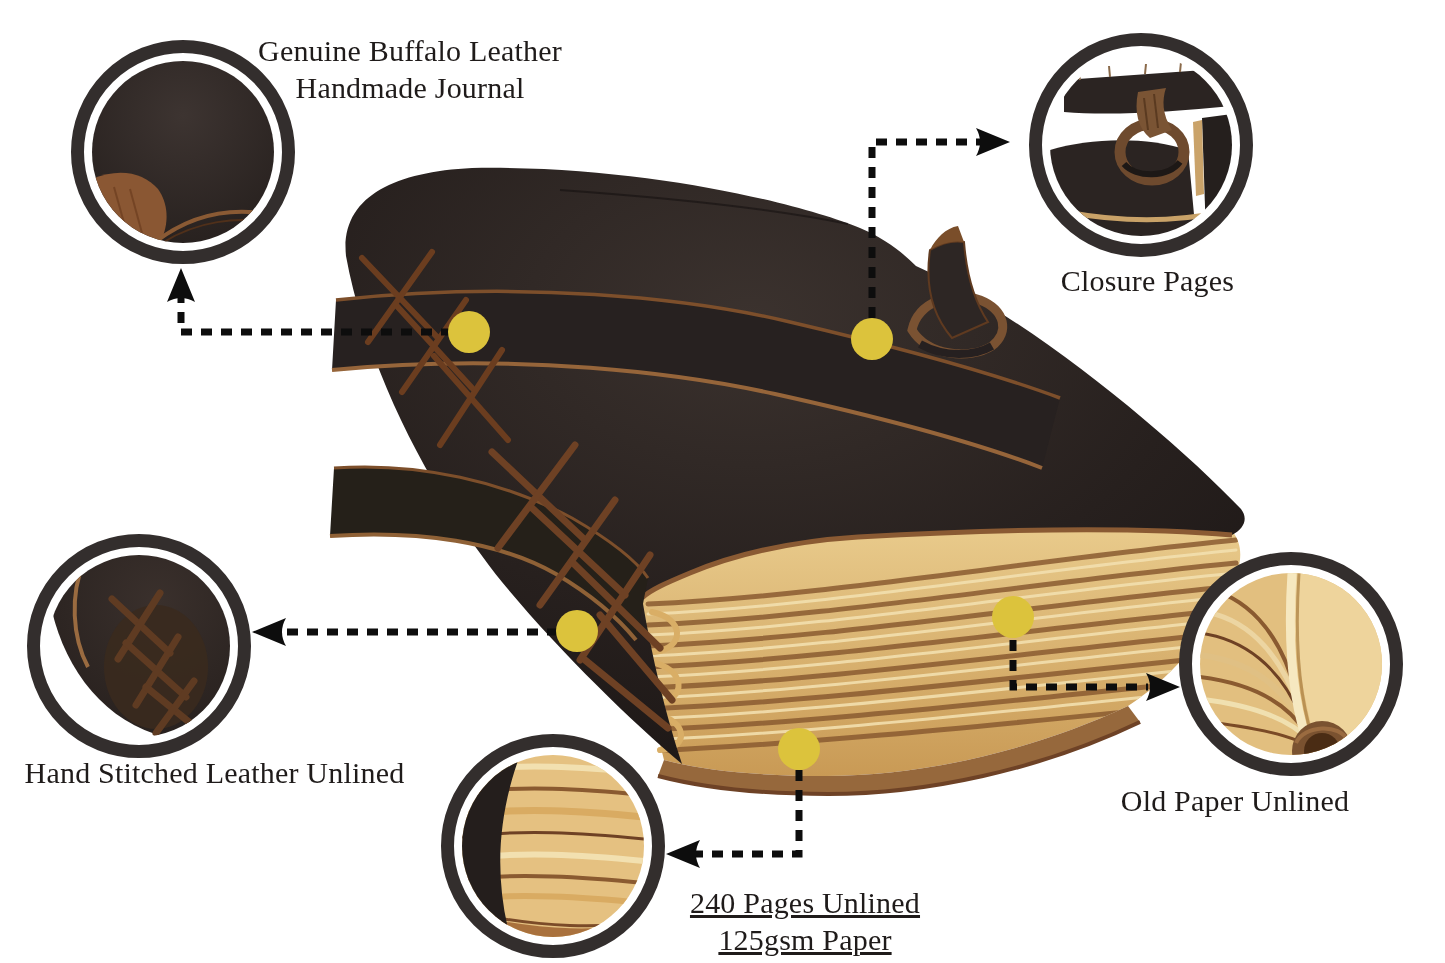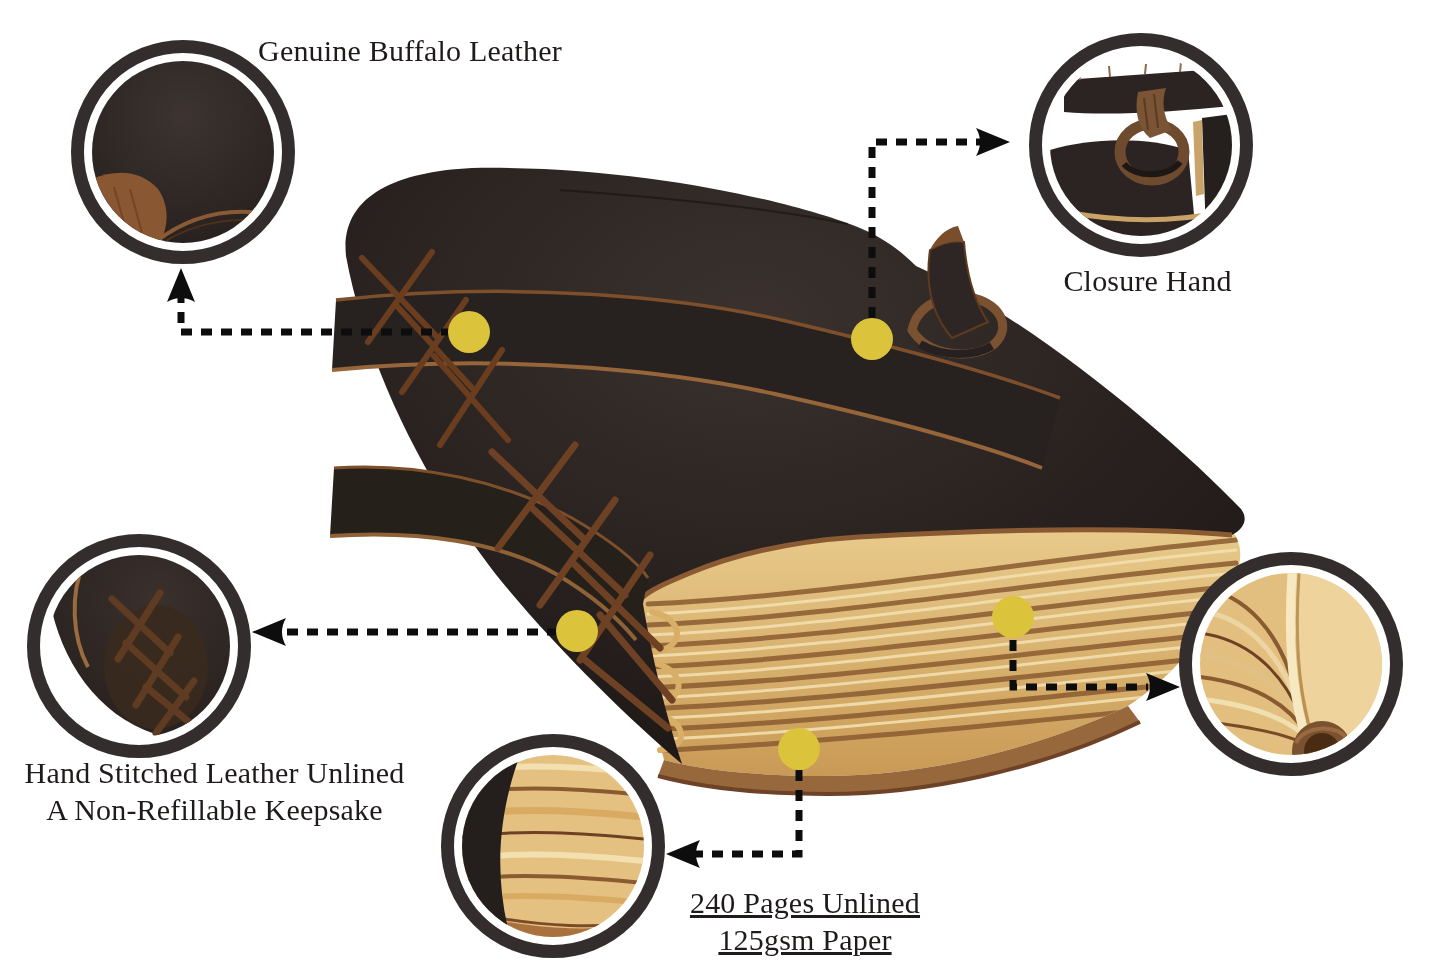--- a/index.html
+++ b/index.html
@@ -284,30 +284,31 @@
 
   <circle cx="469" cy="332" r="21" fill="#dcc33c"></circle>
   <circle cx="872" cy="339" r="21" fill="#dcc33c"></circle>
   <circle cx="577" cy="631" r="21" fill="#dcc33c"></circle>
   <circle cx="1013" cy="617" r="21" fill="#dcc33c"></circle>
   <circle cx="799" cy="749" r="21" fill="#dcc33c"></circle>
 </svg>
 
 <div class="callout" style="left:195px;top:32px;width:430px;">
   <span>Genuine Buffalo Leather</span>
+  <span>Handmade Journal</span>
 </div>
 
 <div class="callout" style="left:1015px;top:262px;width:265px;">
-  <span>Closure Hand</span>
+  <span>Closure Pages</span>
 </div>
 
 <div class="callout" style="left:2px;top:754px;width:425px;">
   <span>Hand Stitched Leather Unlined</span>
-  <span>A Non-Refillable Keepsake</span>
 </div>
 
 <div class="callout" style="left:1070px;top:782px;width:330px;">
+  <span>Old Paper Unlined</span>
 </div>
 
 <div class="callout" style="left:660px;top:884px;width:290px;text-decoration:underline;">
   <span>240 Pages Unlined</span>
   <span>125gsm Paper</span>
 </div>
 
 </body></html>

